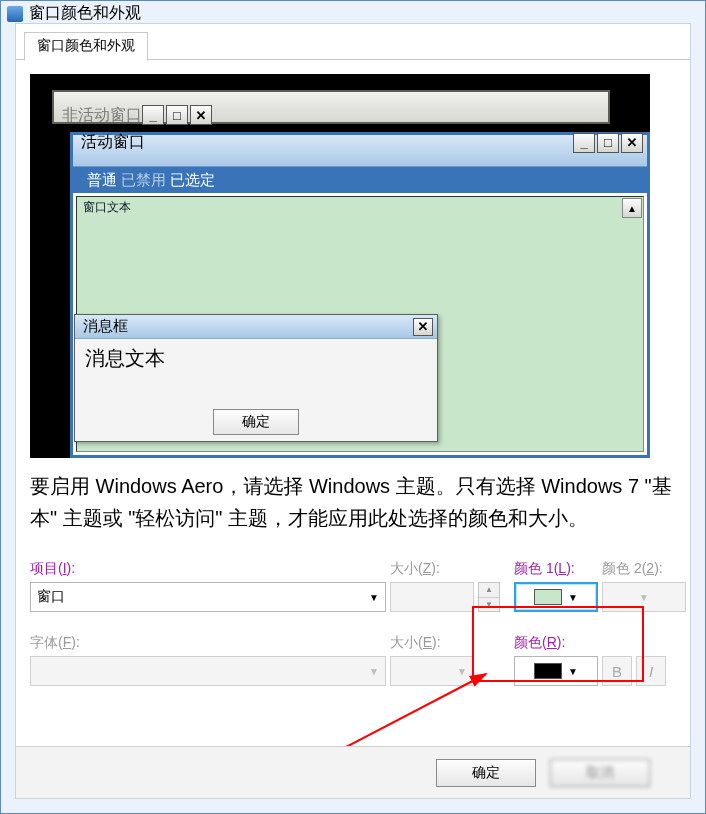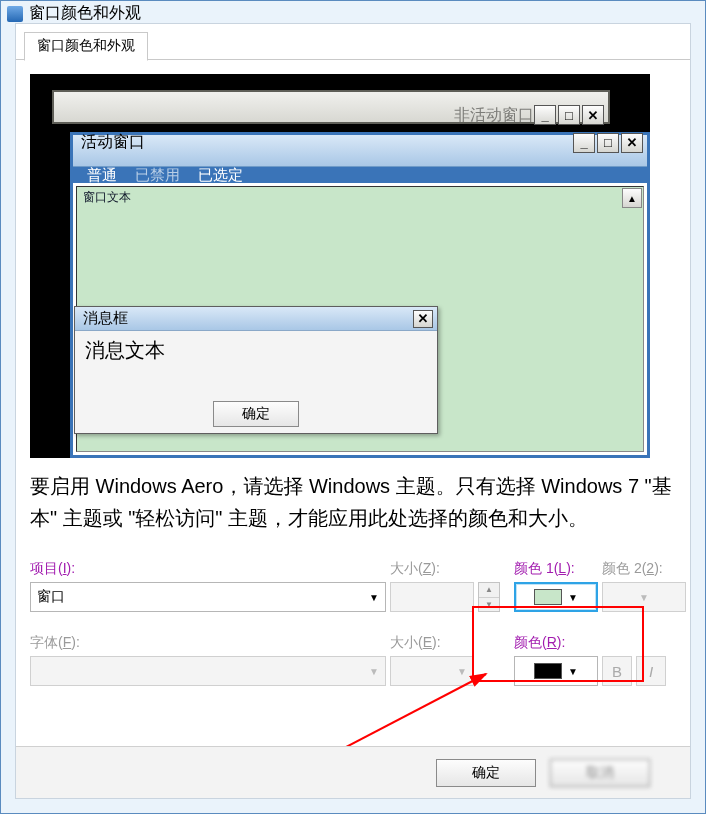--- a/index.html
+++ b/index.html
@@ -66,21 +66,21 @@
     position: relative;
   }
   .win-inactive {
     position: absolute;
     left: 22px; top: 16px;
     width: 558px; height: 34px;
     border: 2px solid #5e5e57;
     background: linear-gradient(#f0f0ed,#d8d8d2);
     display: flex;
     align-items: center;
-    justify-content: flex-end;
+    justify-content: flex-start;
     padding: 16px 4px 0 8px;
     color: #7c7c78;
     font-size: 16px;
   }
   .win-active {
     position: absolute;
     left: 40px; top: 58px;
     width: 580px; height: 326px;
     border: 3px solid #3a74b8;
     background: #fff;
@@ -96,25 +96,25 @@
   }
   .win-ctrls { display:flex; gap:2px; }
   .win-btn {
     width: 22px; height: 20px;
     border: 1px solid #555;
     background: linear-gradient(#fdfdfd,#d6d6d1);
     display:flex;align-items:center;justify-content:center;
     font-size:13px; font-weight:bold; color:#000;
   }
   .menubar {
-    height: 16px;
+    height: 26px;
     background: #3a74b8;
     color: #fff;
     display: flex; align-items: center;
-    gap: 18px;
+    gap: 4px;
     padding: 0 14px;
     font-size: 15px;
   }
   .menubar .disabled { color: #b8cee6; }
   .textarea-zone {
     flex: 1;
     position: relative;
     background: #c8e6c9;
     border: 1px inset #888;
     margin: 3px;
@@ -126,21 +126,21 @@
   .scroll-up {
     position:absolute; right:1px; top:1px;
     width:20px; height:20px;
     background: linear-gradient(#fdfdfd,#d6d6d1);
     border:1px solid #888;
     display:flex;align-items:center;justify-content:center;
     font-size:10px;
   }
   .msgbox {
     position: absolute;
-    left: 44px; top: 232px;
+    left: 44px; top: 240px;
     width: 364px; height: 128px;
     border: 1px solid #5e5e5e;
     background: #f4f4f4;
     display:flex; flex-direction:column;
     box-shadow: 2px 2px 4px rgba(0,0,0,.3);
   }
   .msgbox-title {
     height: 24px;
     background: linear-gradient(#d9e8f7,#a9c7e6);
     border-bottom:1px solid #8aa8c8;

